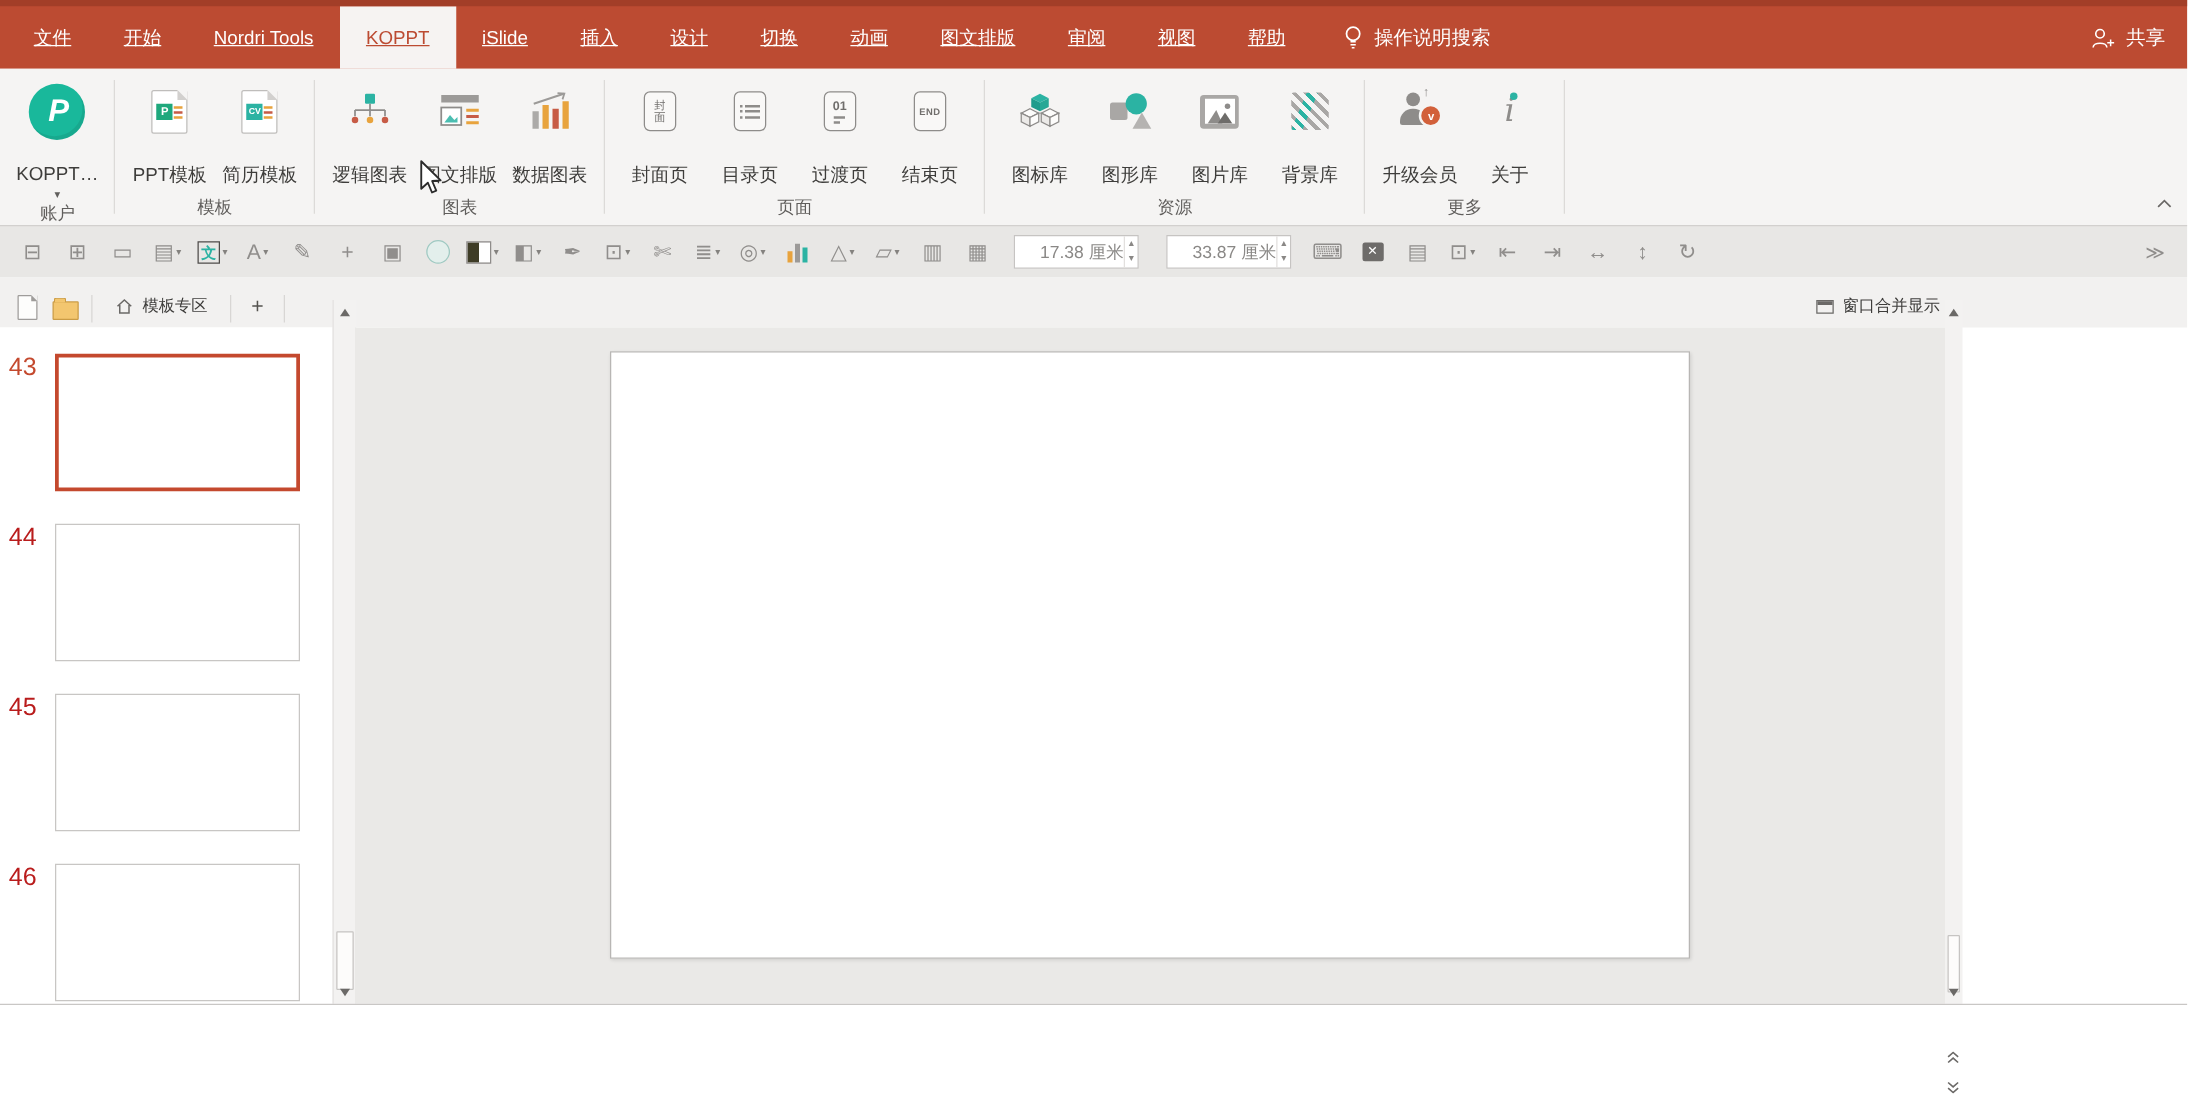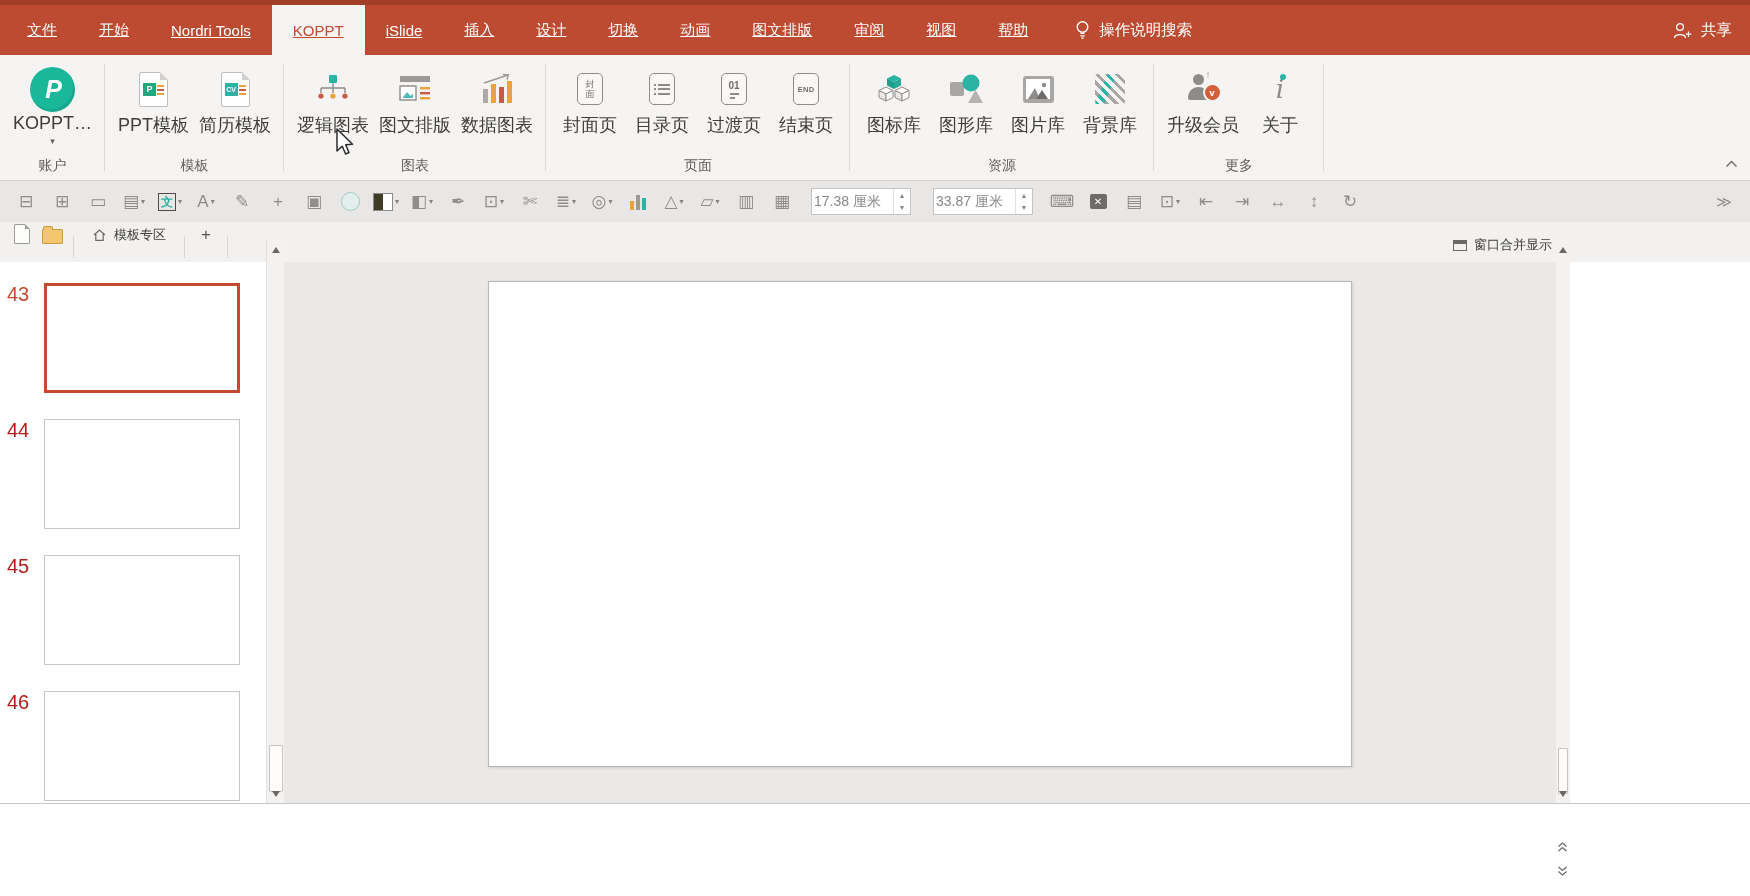--- a/index.html
+++ b/index.html
@@ -16,21 +16,21 @@
   .menu-share{margin-left:auto;display:flex;align-items:center;gap:8px;margin-right:18px;height:50px;font-size:15.5px;}
 
   
   .ribbon{position:absolute;top:55px;left:0;right:0;height:125px;background:#F5F4F3;}
   .ribbon-inner{display:flex;height:100%;}
   .rgroup{position:relative;display:flex;flex-direction:column;align-items:center;padding:4px 8px 0;}
   .rgroup::after{content:"";position:absolute;right:0;top:9px;bottom:9px;width:1px;background:#DCDAD8;}
   .rgroup-items{display:flex;flex:1;align-items:flex-start;}
   .ritem{display:flex;flex-direction:column;align-items:center;min-width:62px;padding:7px 5px 0;cursor:default;}
   .ritem-icon{height:46px;display:flex;align-items:center;justify-content:center;}
-  .ritem-label{font-size:18px;color:#3E3D3B;white-space:nowrap;margin-top:1px;}
+  .ritem-label{font-size:15px;color:#3E3D3B;white-space:nowrap;margin-top:19px;}
   .rgroup-label{font-size:14px;color:#605E5C;padding:3px 0 5px;white-space:nowrap;}
   .dd-caret{font-size:9px;color:#605E5C;margin-top:3px;line-height:8px;}
   .ribbon-collapse{position:absolute;right:12px;bottom:8px;cursor:default;}
 
   .koppt-logo{width:45px;height:45px;border-radius:50%;background:#19B89B;display:flex;align-items:center;justify-content:center;box-shadow:inset -2px -3px 0 rgba(0,0,0,0.08);}
   .koppt-p{color:#fff;font-size:25px;font-weight:bold;font-style:italic;transform:translateX(1px);}
 
   .doc-icon{width:27px;height:33px;background:#fff;border:1px solid #BFBDBB;border-radius:2px;position:relative;}
   .doc-fold{position:absolute;top:-1px;right:-1px;width:0;height:0;border-top:8px solid #F5F4F3;border-left:8px solid #D2D0CE;}
   .doc-badge{position:absolute;left:3px;top:10px;width:13px;height:13px;color:#fff;font-weight:bold;display:flex;align-items:center;justify-content:center;}
@@ -75,27 +75,27 @@
   .ticon.tbox-glyph span.g{border:1.5px solid #4E4C4A;color:#2BB3A3;font-size:12px;padding:0 2px;line-height:16px;font-weight:bold;}
   .ticon.oval span.g{width:17px;height:17px;border:1.5px solid #9FC9C2;border-radius:50%;background:#E3EFEC;}
   .ticon.swatch span.g{width:18px;height:16px;background:linear-gradient(90deg,#3E3C26 0 50%,#fff 50% 100%);border:1px solid #8E8C8A;}
   .ticon.chart span.g{display:flex;align-items:flex-end;gap:2px;height:16px;}
   .ticon.chart span.g i{display:block;width:4px;}
   .ticon.chart i:nth-child(1){height:9px;background:#E8A33D;}
   .ticon.chart i:nth-child(2){height:15px;background:#9C9A98;}
   .ticon.chart i:nth-child(3){height:12px;background:#2BB3A3;}
   .ticon.delbox span.g{width:17px;height:15px;background:#6E6C6A;border-radius:2px;color:#fff;font-size:10px;display:flex;align-items:center;justify-content:center;}
   .spin{width:100px;height:27px;background:#fff;border:1px solid #C6C4C2;display:flex;align-items:stretch;margin:0 11px;box-sizing:border-box;}
-  .spin-val{flex:1;font-size:14px;color:#8A8886;display:flex;align-items:center;padding-left:2px;white-space:nowrap;}
+  .spin-val{flex:1;font-size:14px;color:#8A8886;display:flex;align-items:center;padding-left:20px;white-space:nowrap;}
   .spin-btns{width:16px;border-left:1px solid #E2E0DE;display:flex;flex-direction:column;}
   .spin-btns b{flex:1;display:flex;align-items:center;justify-content:center;font-size:7px;color:#8A8886;font-weight:normal;cursor:default;}
   .more-cmd{margin-left:auto;margin-right:4px;font-size:15px;}
 
   
-  .tabstrip{position:absolute;top:222px;left:0;right:0;height:40px;background:#F2F1F0;display:flex;padding:0 0 4px 8px;box-sizing:border-box;}
+  .tabstrip{position:absolute;top:222px;left:0;right:0;height:40px;background:#F2F1F0;display:flex;align-items:flex-end;padding:0 0 4px 8px;box-sizing:border-box;}
   .ts-btn{height:24px;display:flex;align-items:center;justify-content:center;padding:0 6px;cursor:default;}
   .ts-sep{width:1px;height:22px;background:#D8D6D4;margin:0 4px;align-self:flex-end;}
   .file-new{width:14px;height:18px;background:#FDFDFC;border:1px solid #9E9C9A;border-radius:1px;position:relative;}
   .file-new::after{content:"";position:absolute;top:-1px;right:-1px;width:0;height:0;border-top:5px solid #F2F1F0;border-left:5px solid #9E9C9A;}
   .folder{width:19px;height:13px;background:#F3C66F;border:1px solid #CB9C45;border-radius:1px;position:relative;margin-top:4px;}
   .folder::before{content:"";position:absolute;top:-4px;left:0;width:8px;height:3px;background:#F3C66F;border:1px solid #CB9C45;border-bottom:none;border-radius:2px 2px 0 0;}
   .home-tab{display:flex;align-items:center;gap:7px;height:26px;padding:0 14px;font-size:13px;color:#3E3D3B;cursor:default;}
   .plus-btn{font-size:17px;color:#55534F;padding:0 12px;height:26px;display:flex;align-items:center;cursor:default;}
   .merge{position:absolute;right:198px;bottom:8px;display:flex;align-items:center;gap:7px;font-size:13px;color:#3E3D3B;}
   .win-icon{width:14px;height:11px;border:1px solid #6B6967;box-sizing:border-box;position:relative;}

